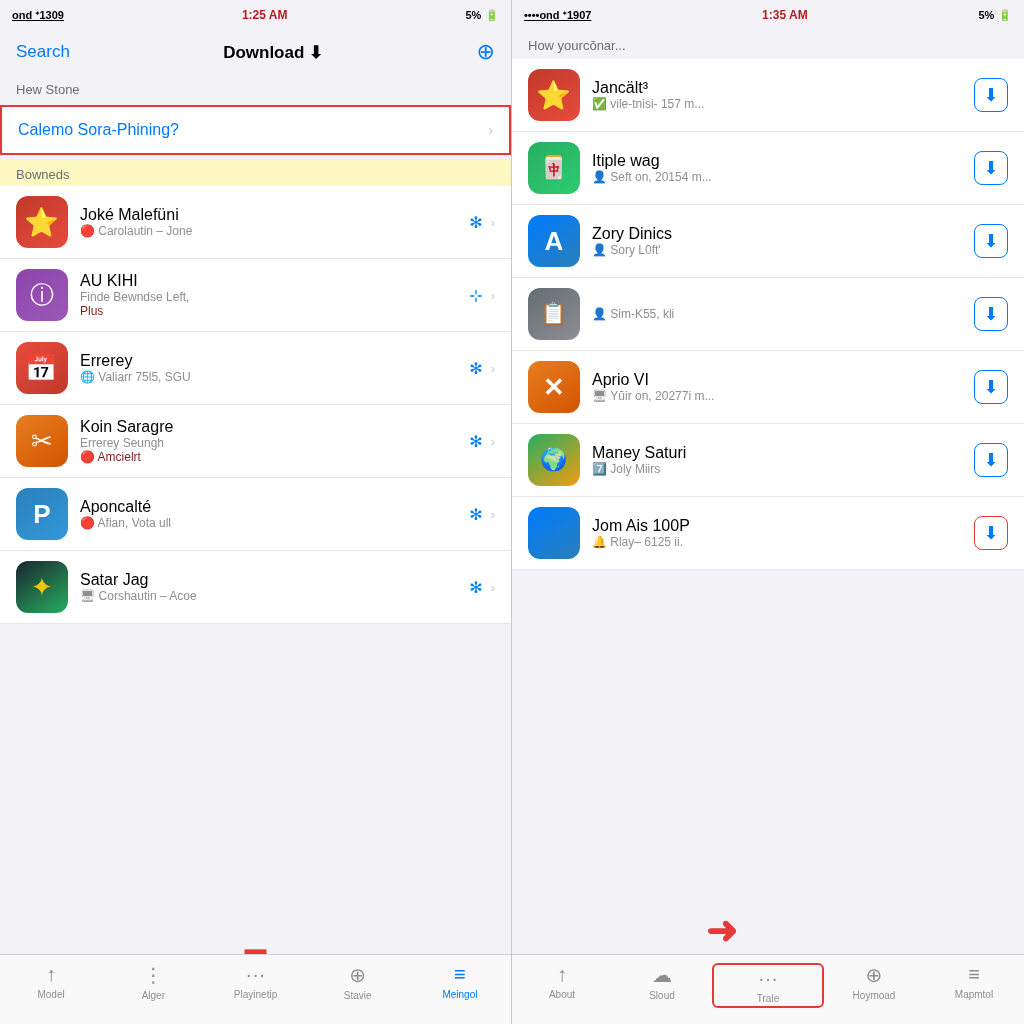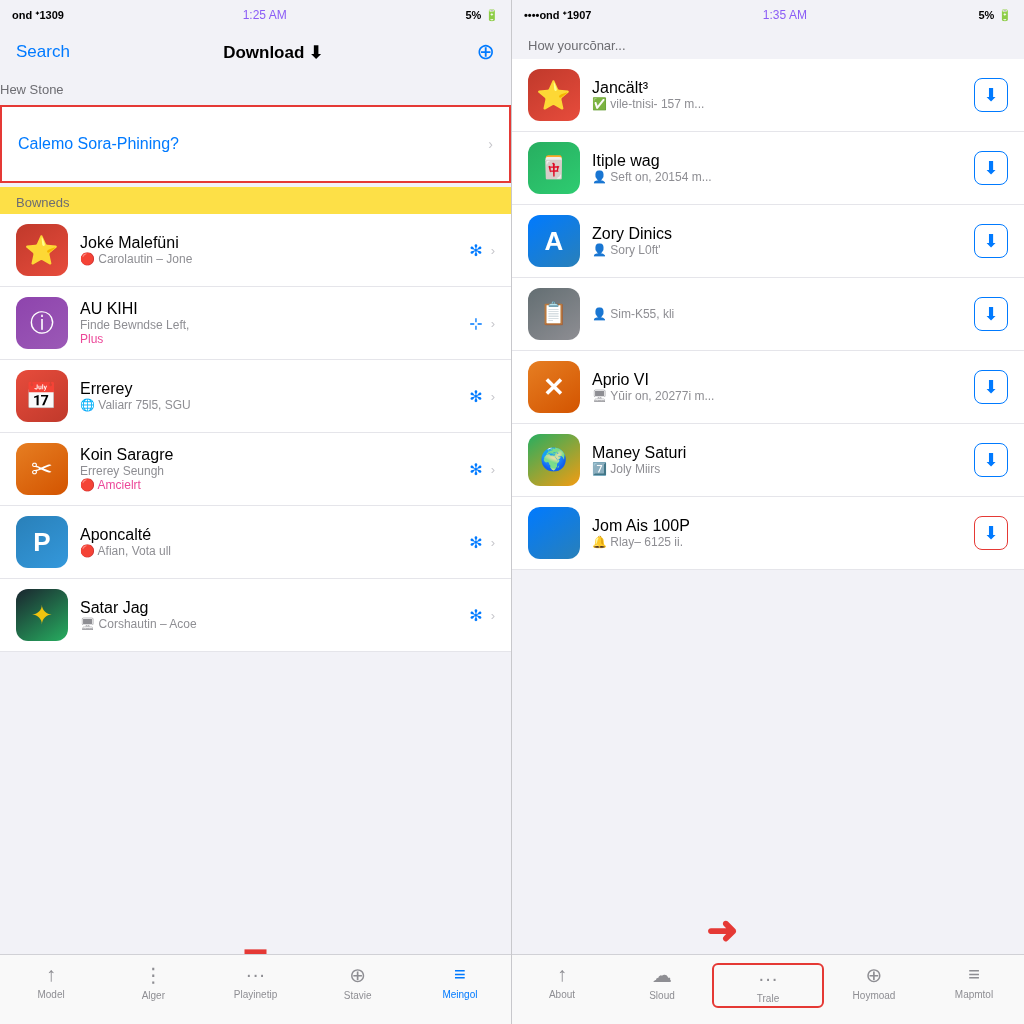--- a/index.html
+++ b/index.html
@@ -26,64 +26,64 @@
 
     
     .status-bar {
       display: flex;
       justify-content: space-between;
       align-items: center;
       padding: 6px 12px 4px;
       background: #f2f2f7;
       height: 28px;
     }
-    .status-left { font-size: 11px; font-weight: 600; color: #000; }
-    .status-center { font-size: 12px; font-weight: 400; color: #8b5cf6; }
+    .status-left { font-size: 11px; font-weight: 600; color: #000; text-decoration: underline; }
+    .status-center { font-size: 12px; font-weight: 700; color: #b91c1c; }
     .status-right { display: flex; align-items: center; gap: 4px; font-size: 11px; font-weight: 600; color: #000; }
 
     
     .nav-bar {
       display: flex;
       justify-content: space-between;
       align-items: center;
       padding: 8px 16px;
       background: #f2f2f7;
       height: 48px;
     }
     .nav-back { color: #007aff; font-size: 17px; font-weight: 400; }
     .nav-title { font-size: 17px; font-weight: 600; color: #000; }
     .nav-icon { color: #007aff; font-size: 22px; }
 
     
     .section-header {
-      padding: 6px 0 4px;
+      padding: 6px 16px 4px;
       font-size: 13px;
       color: #6d6d72;
       background: #f2f2f7;
     }
 
     
     .highlighted-row {
       margin: 4px 0;
       background: #fff;
       border: 2.5px solid #e53935;
-      padding: 28px 16px;
+      padding: 14px 16px;
       display: flex;
       justify-content: space-between;
       align-items: center;
     }
     .highlighted-row-text { color: #007aff; font-size: 16px; font-weight: 400; }
     .chevron { color: #c7c7cc; font-size: 14px; }
 
     
     .section-header2 {
       padding: 8px 16px 4px;
       font-size: 13px;
       color: #6d6d72;
-      background: #fde047;
+      background: #fef9c3;
     }
 
     
     .app-list { background: #fff; }
     .app-item {
       display: flex;
       align-items: center;
       padding: 10px 16px;
       border-bottom: 1px solid #e5e5ea;
       background: #fff;
@@ -96,21 +96,21 @@
       flex-shrink: 0;
       display: flex;
       align-items: center;
       justify-content: center;
       font-size: 26px;
       overflow: hidden;
     }
     .app-info { flex: 1; min-width: 0; }
     .app-name { font-size: 16px; font-weight: 400; color: #000; white-space: nowrap; overflow: hidden; text-overflow: ellipsis; }
     .app-sub { font-size: 12px; color: #8e8e93; white-space: nowrap; overflow: hidden; text-overflow: ellipsis; }
-    .app-sub2 { font-size: 12px; color: #ec4899; }
+    .app-sub2 { font-size: 12px; color: #7f1d1d; }
     .app-actions { display: flex; align-items: center; gap: 8px; }
     .chevron-icon { color: #c7c7cc; font-size: 13px; }
 
     
     .tab-bar {
       position: absolute;
       bottom: 0;
       left: 0;
       right: 0;
       height: 70px;

